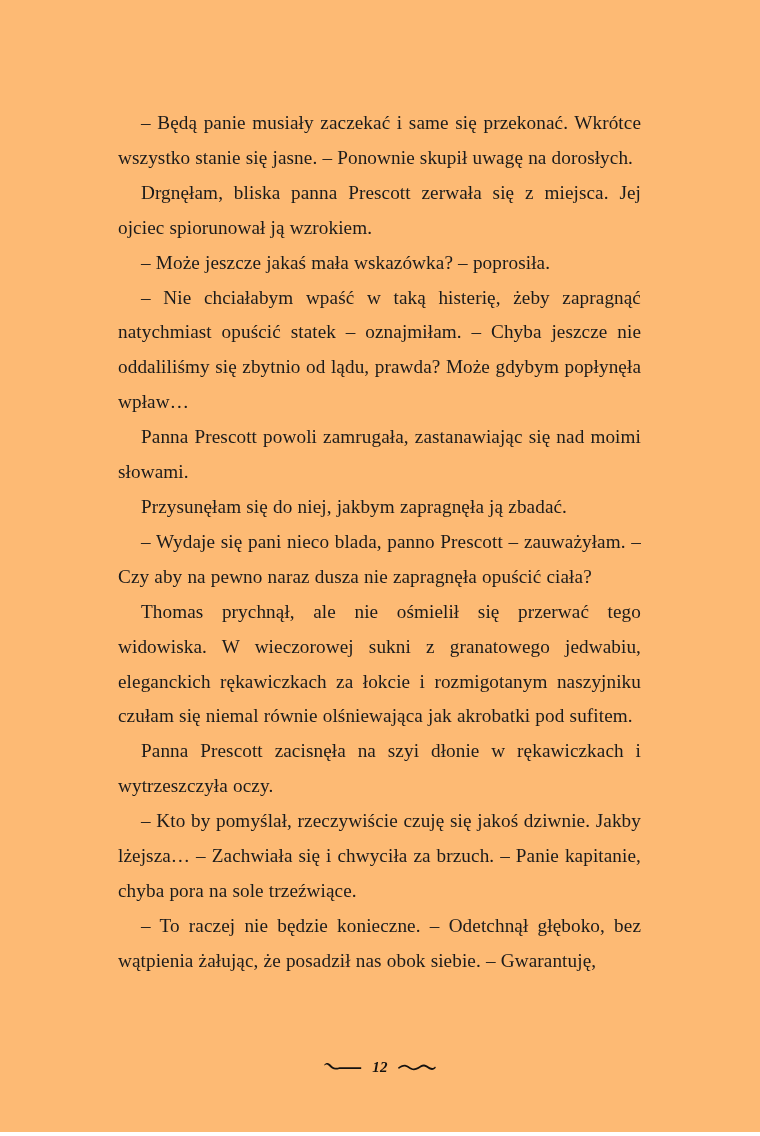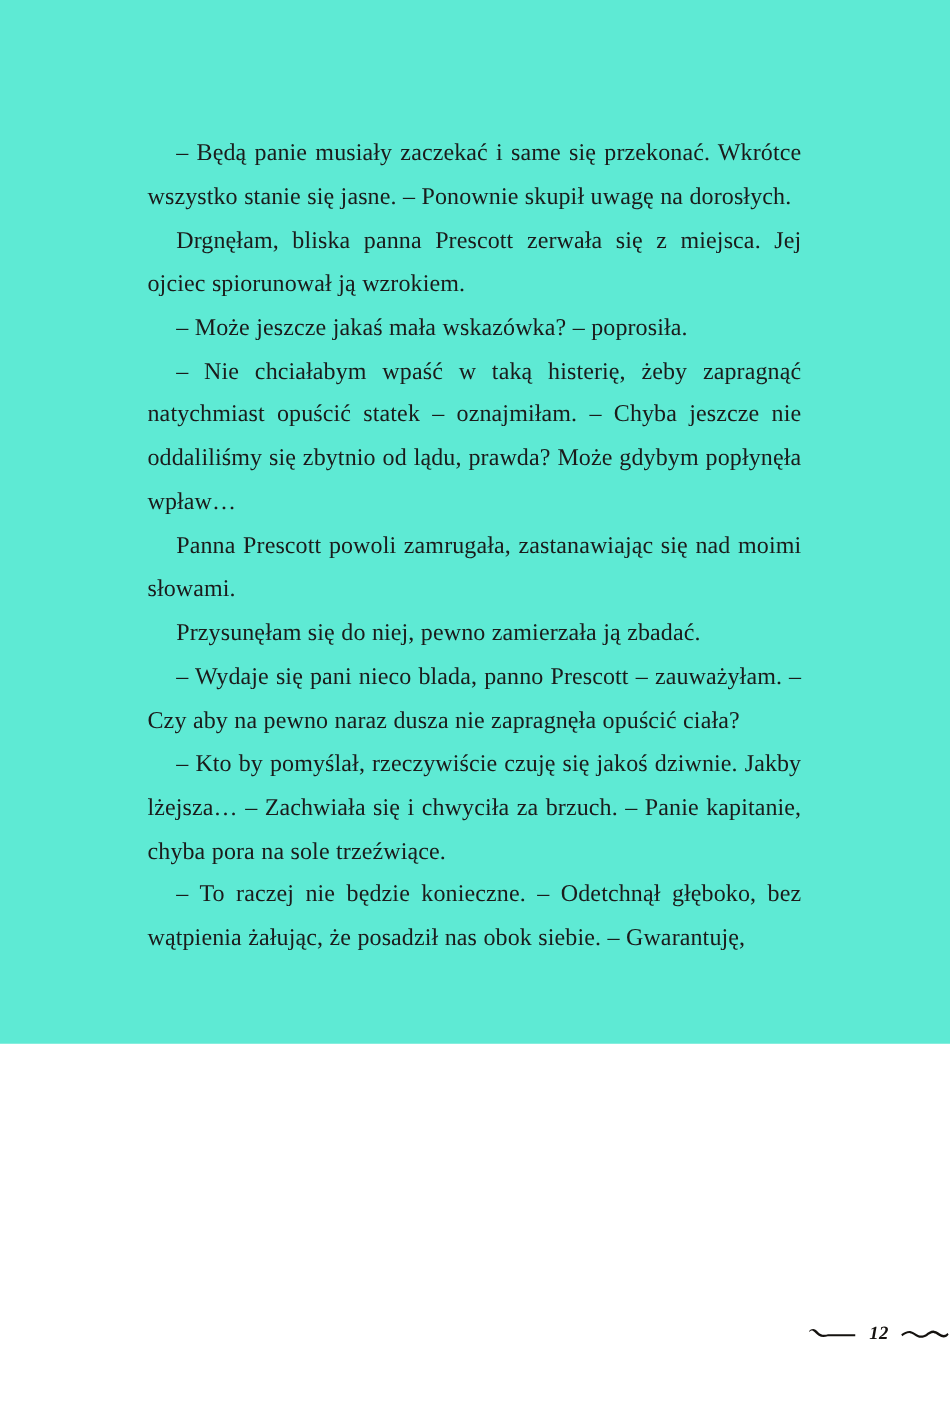--- a/index.html
+++ b/index.html
@@ -12,22 +12,22 @@
     background: #ffffff;
     font-family: "Liberation Serif", "DejaVu Serif", serif;
     color: #1b1b1b;
     -webkit-font-smoothing: antialiased;
     overflow: hidden;
   }
 
   .page {
     position: relative;
     width: 760px;
-    height: 835px;
-    background: #5eead4;
+    height: 1132px;
+    background: #fdba74;
     box-sizing: border-box;
   }
 
   .text-block {
     position: absolute;
     left: 118px;
     top: 106px;
     width: 523px;
   }
 
@@ -49,21 +49,21 @@
   }
 
   .page-footer {
     position: absolute;
     left: 0;
     top: 1053px;
     width: 760px;
     height: 30px;
     display: flex;
     align-items: center;
-    justify-content: flex-end;
+    justify-content: center;
     gap: 9px;
   }
 
   .folio-num {
     font-family: "Liberation Serif", "DejaVu Serif", serif;
     font-style: italic;
     font-weight: 700;
     font-size: 15px;
     color: #15120f;
     letter-spacing: 0.02em;
@@ -89,22 +89,24 @@
 <body>
 
 <div class="page">
 
   <div class="text-block">
     <p class="para">– Będą panie musiały zaczekać i same się przekonać. Wkrótce wszystko stanie się jasne. – Ponownie skupił uwagę na dorosłych.</p>
     <p class="para">Drgnęłam, bliska panna Prescott zerwała się z miejsca. Jej ojciec spiorunował ją wzrokiem.</p>
     <p class="para">– Może jeszcze jakaś mała wskazówka? – poprosiła.</p>
     <p class="para">– Nie chciałabym wpaść w taką histerię, żeby zapragnąć natychmiast opuścić statek – oznajmiłam. – Chyba jeszcze nie oddaliliśmy się zbytnio od lądu, prawda? Może gdybym popłynęła wpław…</p>
     <p class="para">Panna Prescott powoli zamrugała, zastanawiając się nad moimi słowami.</p>
-    <p class="para">Przysunęłam się do niej, pewno zamierzała ją zbadać.</p>
+    <p class="para">Przysunęłam się do niej, jakbym zapragnęła ją zbadać.</p>
     <p class="para">– Wydaje się pani nieco blada, panno Prescott – zauważyłam. – Czy aby na pewno naraz dusza nie zapragnęła opuścić ciała?</p>
+    <p class="para">Thomas prychnął, ale nie ośmielił się przerwać tego widowiska. W wieczorowej sukni z granatowego jedwabiu, eleganckich rękawiczkach za łokcie i rozmigotanym naszyjniku czułam się niemal równie olśniewająca jak akrobatki pod sufitem.</p>
+    <p class="para">Panna Prescott zacisnęła na szyi dłonie w rękawiczkach i wytrzeszczyła oczy.</p>
     <p class="para">– Kto by pomyślał, rzeczywiście czuję się jakoś dziwnie. Jakby lżejsza… – Zachwiała się i chwyciła za brzuch. – Panie kapitanie, chyba pora na sole trzeźwiące.</p>
     <p class="para">– To raczej nie będzie konieczne. – Odetchnął głęboko, bez wątpienia żałując, że posadził nas obok siebie. – Gwarantuję,</p>
   </div>
 
   <div class="page-footer">
     <span class="ornament">
       <svg viewBox="0 0 40 14" xmlns="http://www.w3.org/2000/svg" aria-hidden="true">
         <path d="M1.2 4.0 C2.6 2.1 4.6 1.6 6.4 2.7 C7.9 3.6 8.9 5.3 10.6 6.2 C12.5 7.2 14.6 6.9 16.4 6.3 L38.2 6.3 L38.2 7.9 L16.2 7.9 C13.9 8.7 11.2 8.9 9.0 7.6 C7.1 6.5 6.0 4.6 4.5 3.8 C3.5 3.2 2.4 3.3 1.8 4.4 Z"></path>
       </svg>
     </span>

